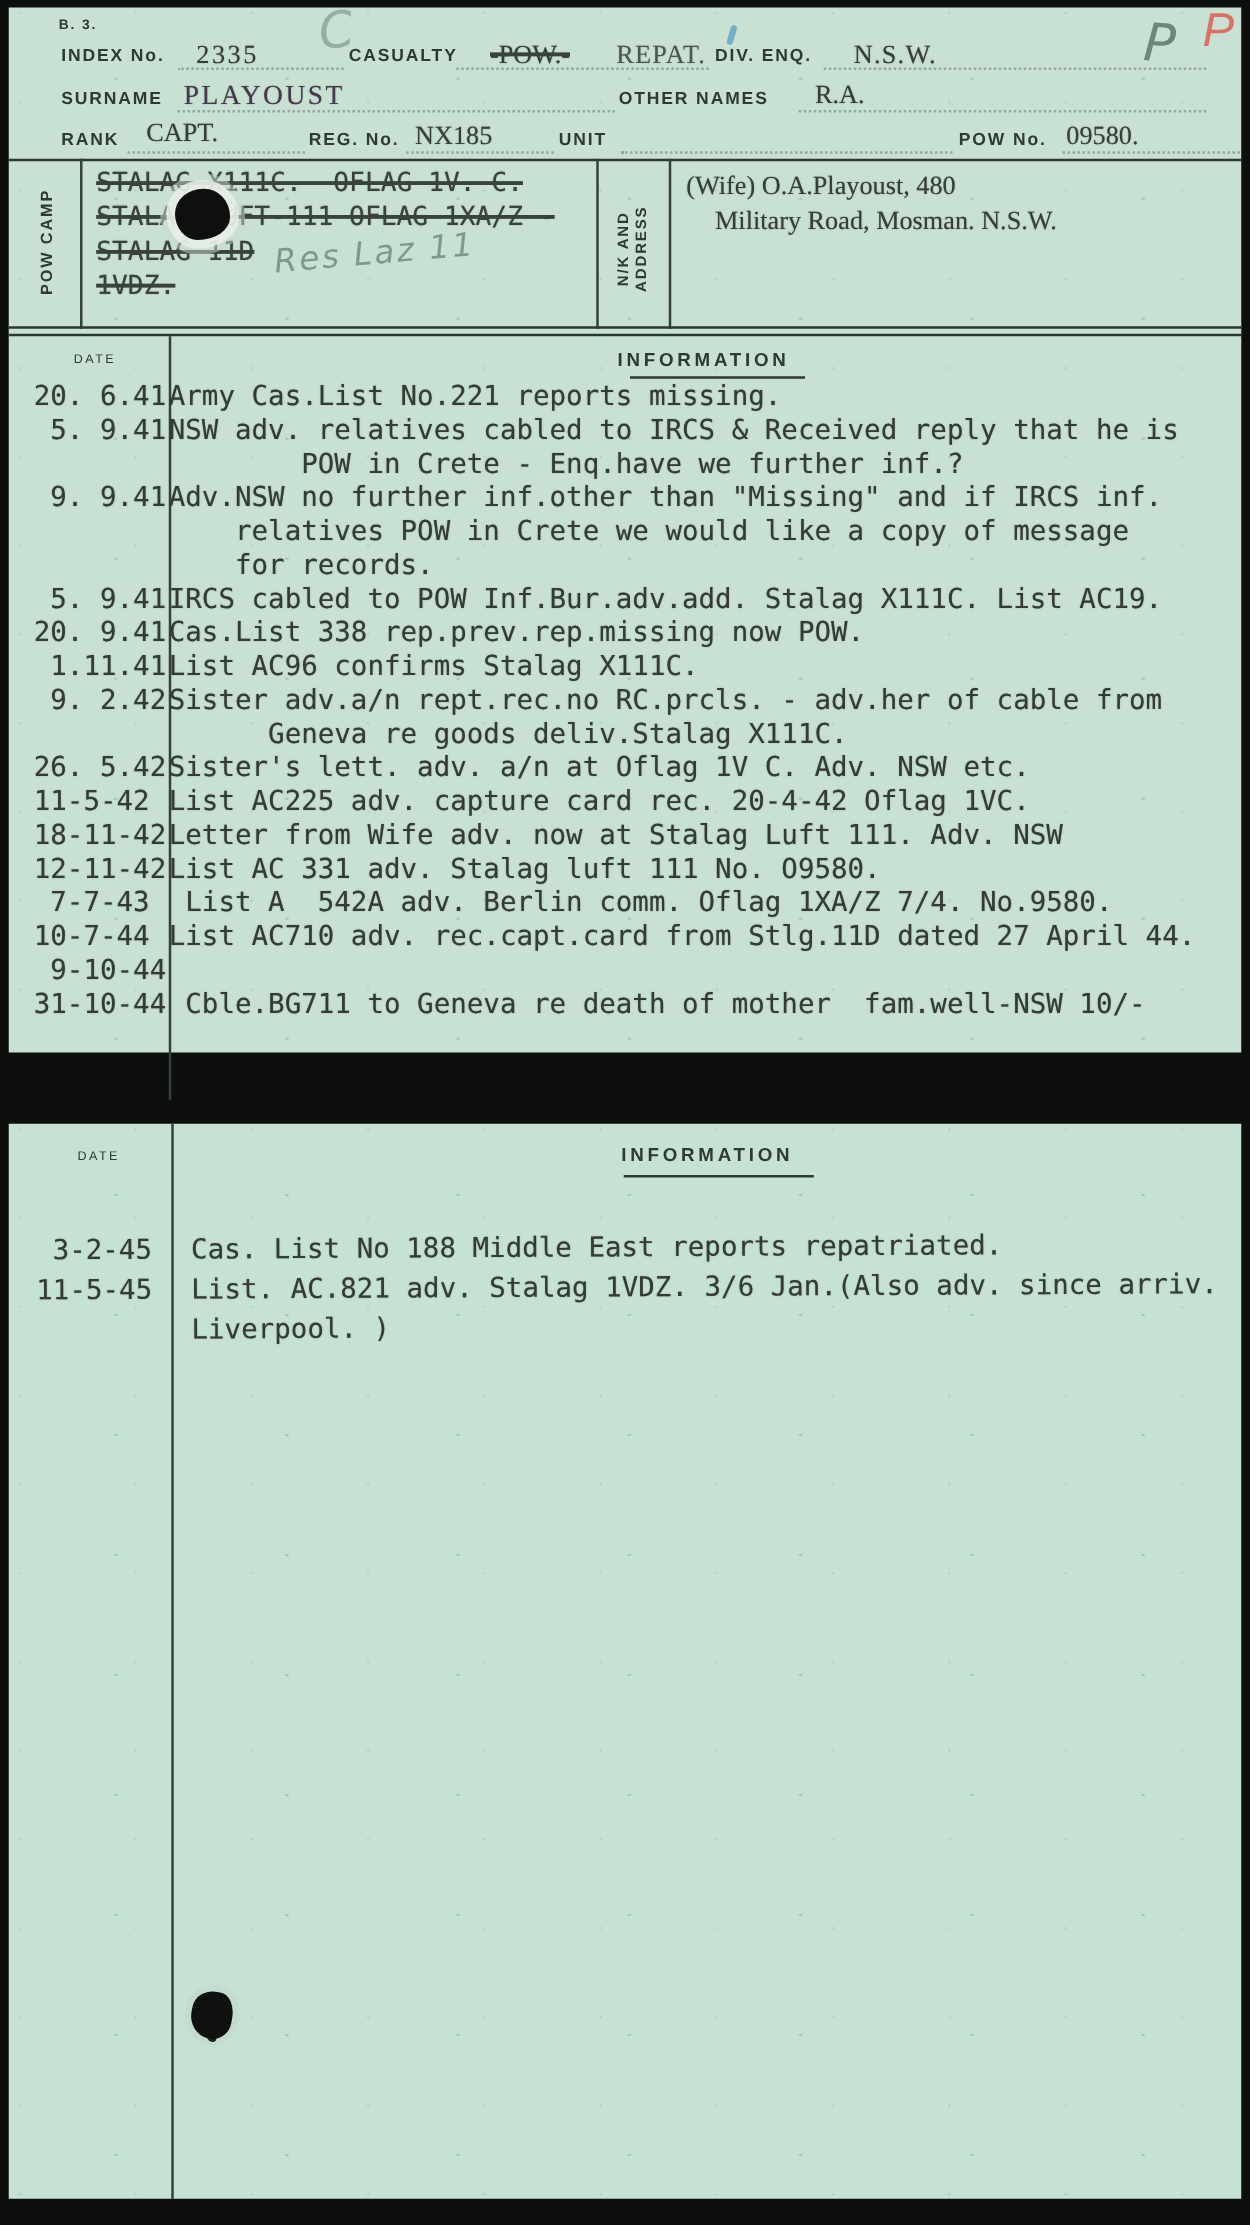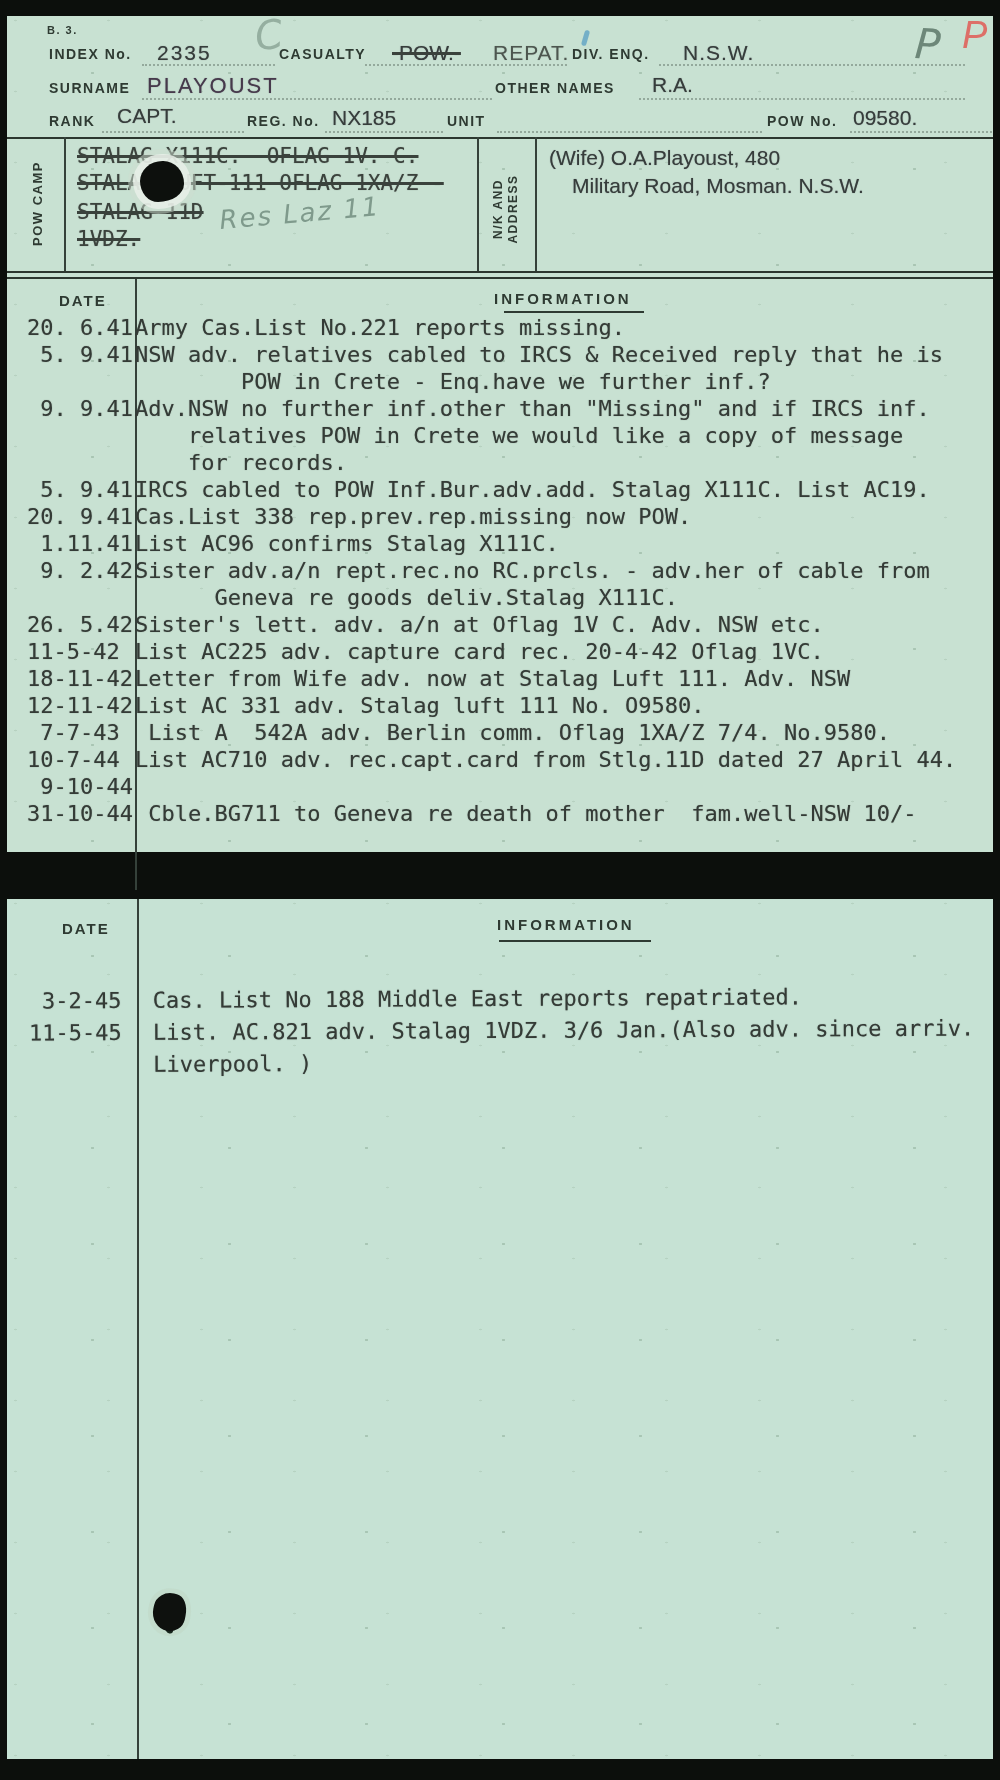--- a/index.html
+++ b/index.html
@@ -11,45 +11,45 @@
   }
   .card{
     position:absolute;left:7px;width:986px;
     background:
       radial-gradient(rgba(110,145,120,.35) 1.2px, transparent 1.6px),
       radial-gradient(rgba(140,170,145,.28) 1px, transparent 1.4px),
       #c8e1d2;
     background-size:137px 96px, 93px 71px;
     background-position:17px 9px, 55px 40px;
   }
-  #card1{top:16px;height:836px;}
+  #card1{top:6px;height:836px;}
   #card2{top:899px;height:860px;background-color:#c6e2d4;}
   
   .plabel{
     position:absolute;font-family:"Liberation Sans",sans-serif;
     font-size:14px;font-weight:700;letter-spacing:1.5px;color:#2e3a32;
     white-space:pre;
   }
   .typed{
-    position:absolute;font-family:Liberation Sans, sans-serif;
+    position:absolute;font-family:Liberation Serif, serif;
     font-size:21px;color:#363d3b;white-space:pre;
     text-shadow:0 0 1px rgba(60,55,70,.55);
   }
   .struck{text-decoration:line-through;text-decoration-thickness:2.5px;text-decoration-color:#3a423c;text-align:right;}
   .faded{color:#4d564f;text-shadow:0 0 1px rgba(70,80,72,.4);}
   .leader{position:absolute;border-bottom:2px dotted #42504662;height:0;}
   .hline{position:absolute;left:0;width:100%;height:2px;background:#2c372f;}
   .vline{position:absolute;width:2px;background:#35413a;}
   .vlabel{
     position:absolute;transform:rotate(-90deg);transform-origin:center;
     font-size:13px;font-weight:700;letter-spacing:1.5px;color:#2e3a32;
     text-align:center;line-height:15px;white-space:pre;
   }
   
-  .thead-date{position:absolute;font-size:15px;font-weight:700;letter-spacing:2px;color:#2e3a32;}
+  .thead-date{position:absolute;font-size:10px;font-weight:400;letter-spacing:2px;color:#2e3a32;}
   .thead-info{position:absolute;font-size:15px;font-weight:700;letter-spacing:3px;color:#2e3a32;}
   .info-underline{position:absolute;height:2px;background:#2e3a32;}
   .rows{position:absolute;}
   .trow{display:flex;align-items:flex-start;}
   .tdate,.tinfo{
     font-family:"DejaVu Sans Mono","Liberation Mono",monospace;
     font-size:22px;color:#343b36;white-space:pre;
     text-shadow:0 0 1px rgba(55,60,58,.5);
   }
   #card1 .tdate,#card1 .tinfo{line-height:27px;}

